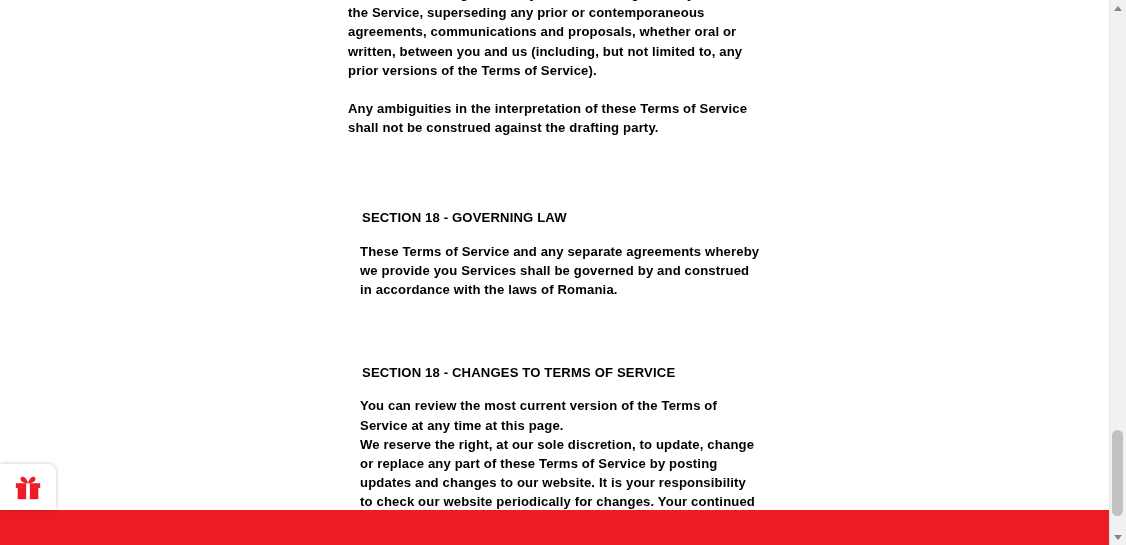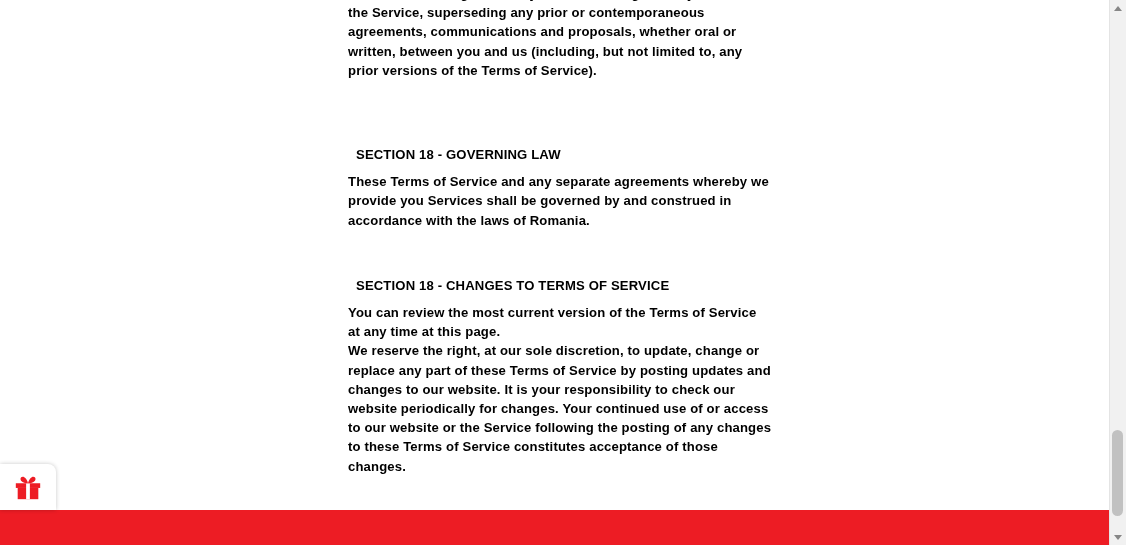--- a/index.html
+++ b/index.html
@@ -36,25 +36,25 @@
     font-size: 13.1px;
     line-height: 19.2px;
     letter-spacing: 0.15px;
   }
 
   .para {
     margin: 0 0 19px 0;
     white-space: pre-wrap;
   }
   .section-head {
-    margin: 8px;
+    margin: 14px;
     white-space: pre-wrap;
   }
   .para-last {
-    margin: 0;
+    margin: 12px;
     white-space: pre-wrap;
   }
   .spacer-block {
     height: 38px;
   }
 
   
   .footer-bar {
     position: absolute;
     left: 0;
@@ -125,20 +125,21 @@
 </style>
 </head>
 <body>
 
 <div class="page">
 
   <div class="terms-body">
 
     <p class="para">and understanding between you and us and governs your use of the Service, superseding any prior or contemporaneous agreements, communications and proposals, whether oral or written, between you and us (including, but not limited to, any prior versions of the Terms of Service).</p>
 
+    <p class="para">Any ambiguities in the interpretation of these Terms of Service shall not be construed against the drafting party.</p>
 
     <div class="spacer-block"></div>
 
     <p class="section-head">SECTION 18 - GOVERNING LAW</p>
     <p class="para-last">These Terms of Service and any separate agreements whereby we provide you Services shall be governed by and construed in accordance with the laws of Romania.</p>
 
     <div class="spacer-block"></div>
 
     <p class="section-head">SECTION 18 - CHANGES TO TERMS OF SERVICE</p>
     <p class="para-last">You can review the most current version of the Terms of Service at any time at this page.

